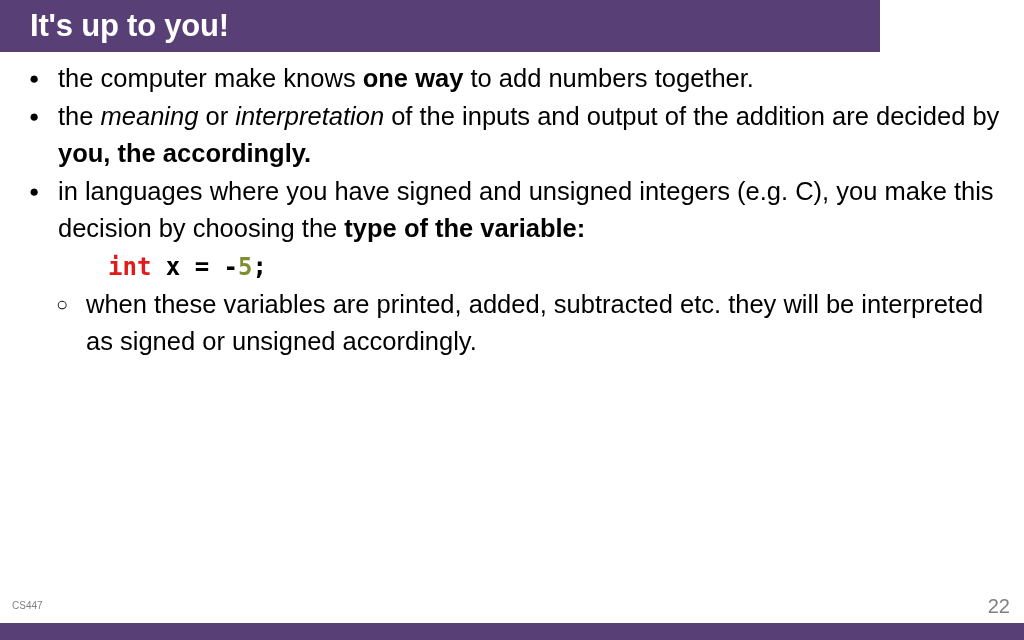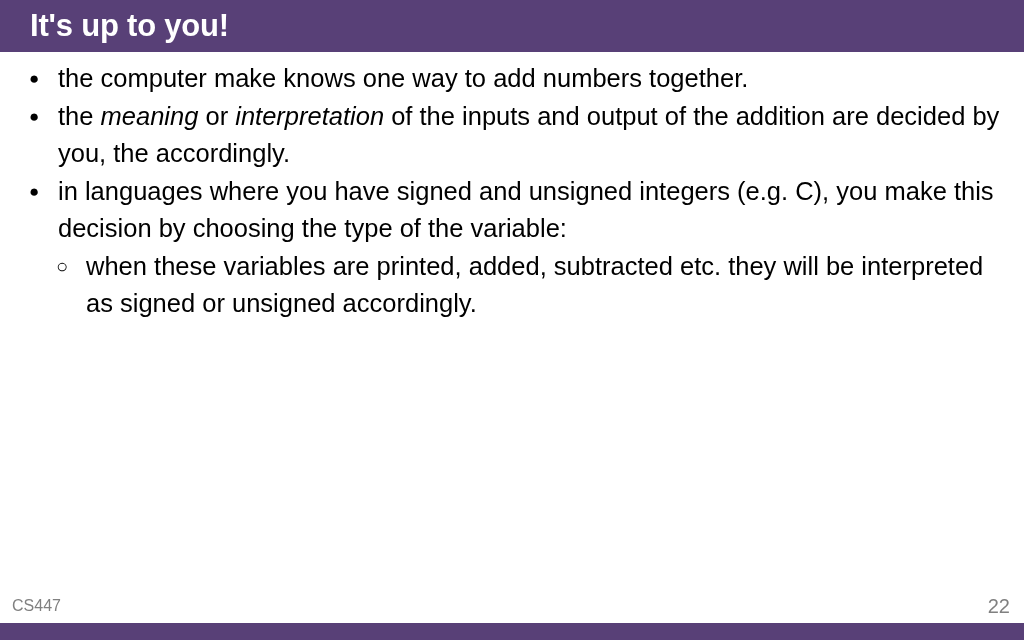--- a/index.html
+++ b/index.html
@@ -20,21 +20,21 @@
     width: 1024px;
     height: 640px;
     background: #ffffff;
   }
 
   
   .title-band {
     position: absolute;
     left: 0;
     top: 0;
-    width: 1024px;
+    width: 880px;
     height: 52px;
     background: #584077;
   }
   .title-text {
     position: absolute;
     left: 30px;
     top: 7px;
     font-size: 31px;
     font-weight: bold;
     color: #ffffff;
@@ -77,42 +77,42 @@
     color: #000000;
   }
   .sub-bullet .marker {
     position: absolute;
     left: 30px;
     top: 0;
     font-size: 20px;
     line-height: 37.5px;
   }
 
-  b.strong { font-weight: normal; }
+  b.strong { font-weight: bold; }
   i.em { font-style: italic; }
 
   
   .code-line {
     font-family: "DejaVu Sans Mono", "Liberation Mono", monospace;
     font-size: 24px;
     line-height: 38px;
     padding-left: 82px;
     white-space: pre;
     font-weight: bold;
   }
   .code-kw  { color: #e01b1b; }
   .code-num { color: #7f8f30; }
   .code-txt { color: #000000; }
 
   
   .footer-label {
     position: absolute;
     left: 12px;
     top: 597px;
-    font-size: 16px;
+    font-size: 10px;
     color: #808080;
     line-height: 18px;
   }
   .footer-page {
     position: absolute;
     right: 14px;
     top: 597px;
     font-size: 20px;
     color: #808080;
     line-height: 18px;
@@ -142,20 +142,21 @@
     </div>
 
     <div class="bullet">
       <span class="marker filled">●</span><span>the </span><i class="em">meaning</i><span> or </span><i class="em">interpretation</i><span> of the inputs and output of the addition are decided by </span><b class="strong">you, the accordingly.</b>
     </div>
 
     <div class="bullet">
       <span class="marker filled">●</span><span>in languages where you have signed and unsigned integers (e.g. C), you make this decision by choosing the </span><b class="strong">type of the variable:</b>
     </div>
 
+    <div class="code-line"><span class="code-kw">int</span><span class="code-txt"> x = -</span><span class="code-num">5</span><span class="code-txt">;</span></div>
 
 
     <div class="sub-bullet">
       <span class="marker">○</span><span>when these variables are printed, added, subtracted etc. they will be interpreted as signed or unsigned accordingly.</span>
     </div>
 
   </div>
 
   <div class="footer-label">CS447</div>
   <div class="footer-page">22</div>

